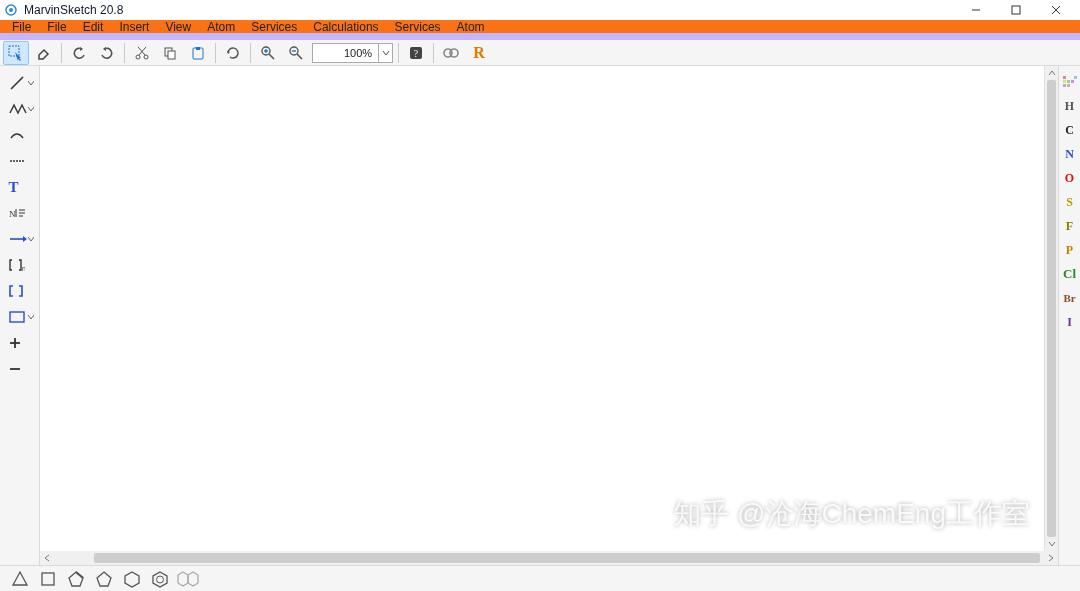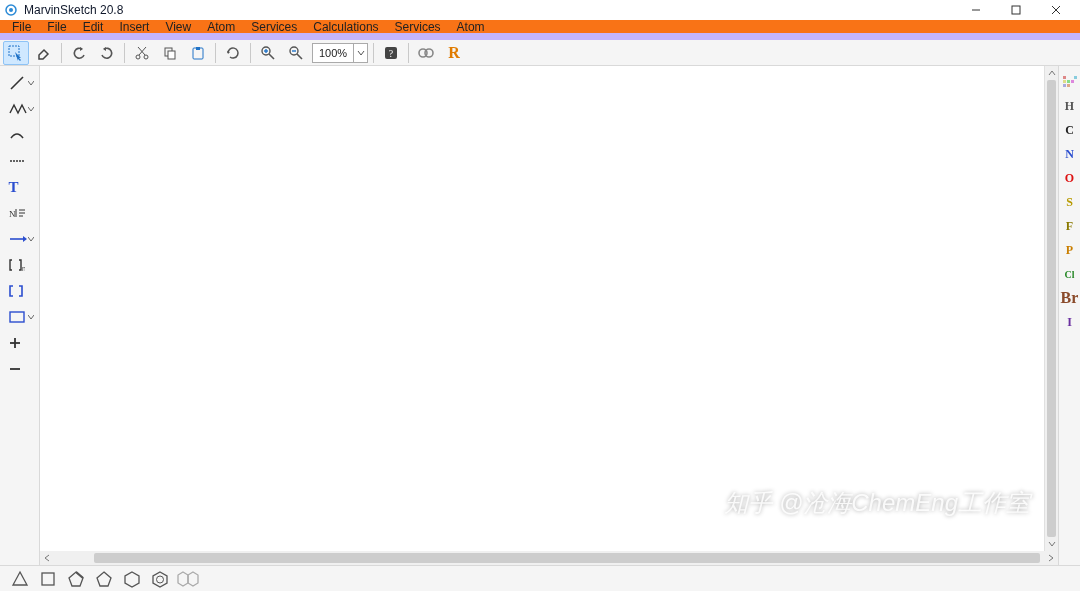--- a/index.html
+++ b/index.html
@@ -10,40 +10,40 @@
   .titlebar .spacer { flex: 1; }
   .winbtn { width: 40px; height: 20px; display: flex; align-items: center; justify-content: center; color: #333; }
   .winbtn svg { stroke: #333; }
   .menubar { height: 20px; display: flex; align-items: center; padding: 0 4px; background: #f97316; border-bottom: 7px solid #c4b5fd; }
   .menubar .menuitem { padding: 2px 8px; font-size: 12px; color: #222; }
   .toolbar { height: 26px; display: flex; align-items: center; background: #f5f5f5; border-bottom: 1px solid #d9d9d9; padding: 0 2px; }
   .tbtn { width: 26px; height: 24px; display: flex; align-items: center; justify-content: center; border: 1px solid transparent; border-radius: 2px; margin: 0 1px; }
   .tbtn.active { background: #cfe8ff; border-color: #8ec3f5; }
   .tsep { width: 1px; height: 20px; background: #c9c9c9; margin: 0 3px; }
   .zoombox { border: 1px solid #aaa; height: 20px; display: flex; align-items: center; background: #fff; margin: 0 2px; }
-  .zoombox .zval { padding: 0 6px 0 6px; font-size: 11px; color: #222; }
+  .zoombox .zval { padding: 0 6px 0 6px; font-size: 11px; color: #222; margin-left: 25px; }
   .zoombox .zarrow { width: 14px; height: 100%; border-left: 1px solid #aaa; display: flex; align-items: center; justify-content: center; }
   .workspace { display: flex; height: 499px; }
   .lefttoolbar { width: 40px; background: #f5f5f5; border-right: 1px solid #d9d9d9; display: flex; flex-direction: column; align-items: center; padding-top: 4px; }
   .ltbtn { width: 34px; height: 24px; display: flex; align-items: center; justify-content: flex-start; padding-left: 6px; position: relative; margin: 1px 0; }
   .ltbtn .dd { position: absolute; right: 3px; top: 50%; transform: translateY(-50%); }
   .righttoolbar { width: 22px; background: #f5f5f5; border-left: 1px solid #d9d9d9; display: flex; flex-direction: column; align-items: center; padding-top: 4px; }
   .rtbtn { width: 20px; height: 24px; display: flex; align-items: center; justify-content: center; font-weight: bold; font-size: 12px; font-family: "Times New Roman", serif; }
   .canvasarea { flex: 1; position: relative; display: flex; }
   .canvas { flex: 1; background: #fff; position: relative; }
   .vscroll { width: 14px; background: #f0f0f0; border-left: 1px solid #e0e0e0; position: relative; }
   .vscroll .up, .vscroll .down { height: 14px; display: flex; align-items: center; justify-content: center; }
   .vscroll .thumb { position: absolute; left: 2px; right: 2px; top: 14px; bottom: 14px; background: #cdcdcd; border-radius: 2px; }
   .hscrollrow { height: 14px; display: flex; }
   .hscrollrow .left, .hscrollrow .right { width: 14px; display: flex; align-items: center; justify-content: center; background: #f0f0f0; }
   .hscrollrow .track { flex: 1; background: #f0f0f0; position: relative; }
   .hscrollrow .thumb { position: absolute; top: 2px; bottom: 2px; left: 40px; right: 4px; background: #cdcdcd; border-radius: 2px; }
   .bottombar { height: 26px; background: #f5f5f5; border-top: 1px solid #d9d9d9; display: flex; align-items: center; padding: 0 6px; }
   .btbtn { width: 26px; height: 24px; display: flex; align-items: center; justify-content: center; margin: 0 1px; }
-  .watermark { position: absolute; right: 14px; bottom: 32px; color: rgba(255,255,255,0.85); font-size: 24px; text-shadow: 0 0 4px rgba(0,0,0,0.35); pointer-events: none; font-weight: 400; font-style: italic; }
+  .watermark { position: absolute; right: 14px; bottom: 18px; color: rgba(255,255,255,0.85); font-size: 28px; text-shadow: 0 0 4px rgba(0,0,0,0.35); pointer-events: none; font-weight: 400; }
   svg { display: block; }
 </style>
 </head>
 <body>
 
 <div class="titlebar">
   <span class="appicon">
     <svg width="14" height="14" viewBox="0 0 14 14">
         <circle cx="7" cy="7" r="5" fill="none" stroke="#2b8ad6" stroke-width="1.5"></circle>
         <circle cx="7" cy="7" r="2" fill="#2b8ad6"></circle>
@@ -320,22 +320,22 @@
           <rect x="4" y="8" width="3" height="3" fill="#da8"></rect>
         </svg>
     </div>
     <div class="rtbtn" style="color:#555">H</div>
     <div class="rtbtn" style="color:#222">C</div>
     <div class="rtbtn" style="color:#2b4ecf">N</div>
     <div class="rtbtn" style="color:#d11">O</div>
     <div class="rtbtn" style="color:#b79a00">S</div>
     <div class="rtbtn" style="color:#8a7a00">F</div>
     <div class="rtbtn" style="color:#c97e00">P</div>
-    <div class="rtbtn" style="color:#2a8a2a;font-size:10px">Cl</div>
-    <div class="rtbtn" style="color:#8a4a2a;font-size:16px">Br</div>
+    <div class="rtbtn" style="color:#2a8a2a;font-size:13px">Cl</div>
+    <div class="rtbtn" style="color:#8a4a2a;font-size:11px">Br</div>
     <div class="rtbtn" style="color:#6a2fa0">I</div>
   </div>
 </div>
 
 <div class="bottombar">
   <div class="btbtn">
     <svg width="18" height="18">
         <polygon points="9,2 16,15 2,15" fill="none" stroke="#555" stroke-width="1.3"></polygon>
       </svg>
   </div>

